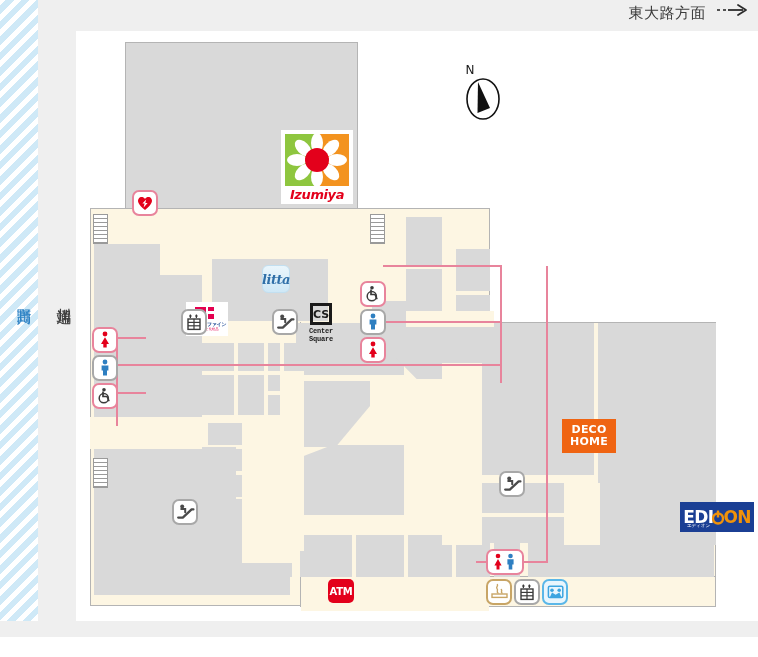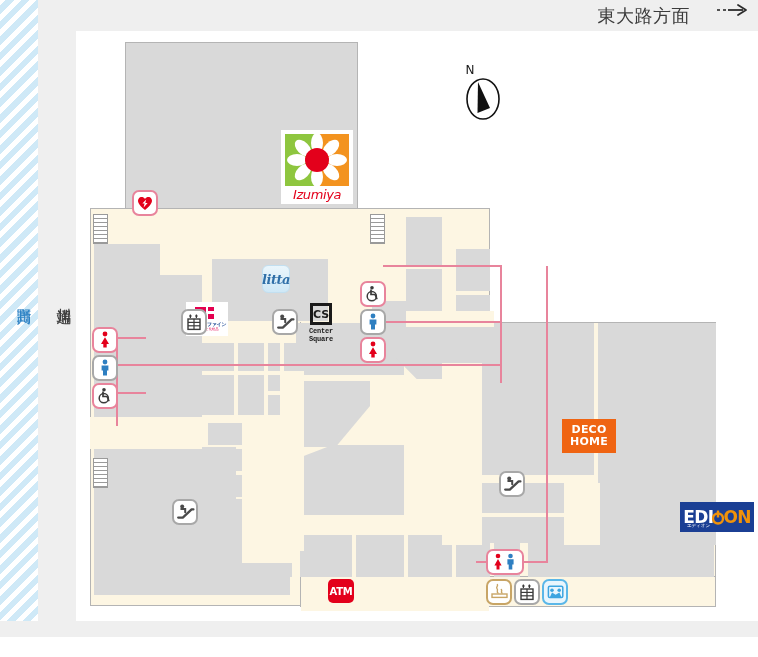--- a/index.html
+++ b/index.html
@@ -47,22 +47,22 @@
     letter-spacing: 1px;
     font-family: "DejaVu Sans", "Liberation Sans", sans-serif;
   }
 
   
   .header-band {
     position: absolute; left: 76px; top: 0; width: 682px; height: 31px;
     background: #efefef;
   }
   .header-dir {
-    position: absolute; right: 68px; top: 4px;
-    font-size: 18px; color: #3b3b3b; letter-spacing: .5px;
+    position: absolute; right: 52px; top: 4px;
+    font-size: 15px; color: #3b3b3b; letter-spacing: .5px;
     font-family: "DejaVu Sans", "Liberation Sans", sans-serif;
   }
   .header-arrow {
     position: absolute; right: 10px; top: 2px;
     font-size: 17px; color: #2b2b2b; line-height: 20px;
     font-family: "DejaVu Sans", sans-serif;
   }
 
   
   .bottom-band {
@@ -132,21 +132,21 @@
     background: #ffffff; padding: 4px;
   }
   .izumiya .art {
     position: relative; width: 64px; height: 52px;
     background: linear-gradient(to right, #8ec63f 0%, #8ec63f 50%, #f3931f 50%, #f3931f 100%);
     overflow: hidden;
   }
   .izumiya .petals { position: absolute; left: 0; top: 0; }
   .izumiya .name {
     width: 64px; text-align: center;
-    font-size: 13px; font-weight: normal; font-style: italic;
+    font-size: 13px; font-weight: bold; font-style: italic;
     color: #e3001b; line-height: 18px; letter-spacing: -.4px;
     font-family: "DejaVu Sans", "Liberation Sans", sans-serif;
   }
 
   .cocokara {
     left: 110px; top: 271px; width: 42px; height: 34px;
     background: #ffffff;
     display: flex; flex-direction: column; align-items: center; justify-content: center;
   }
   .cocokara .mark { width: 24px; height: 12px; position: relative; }

